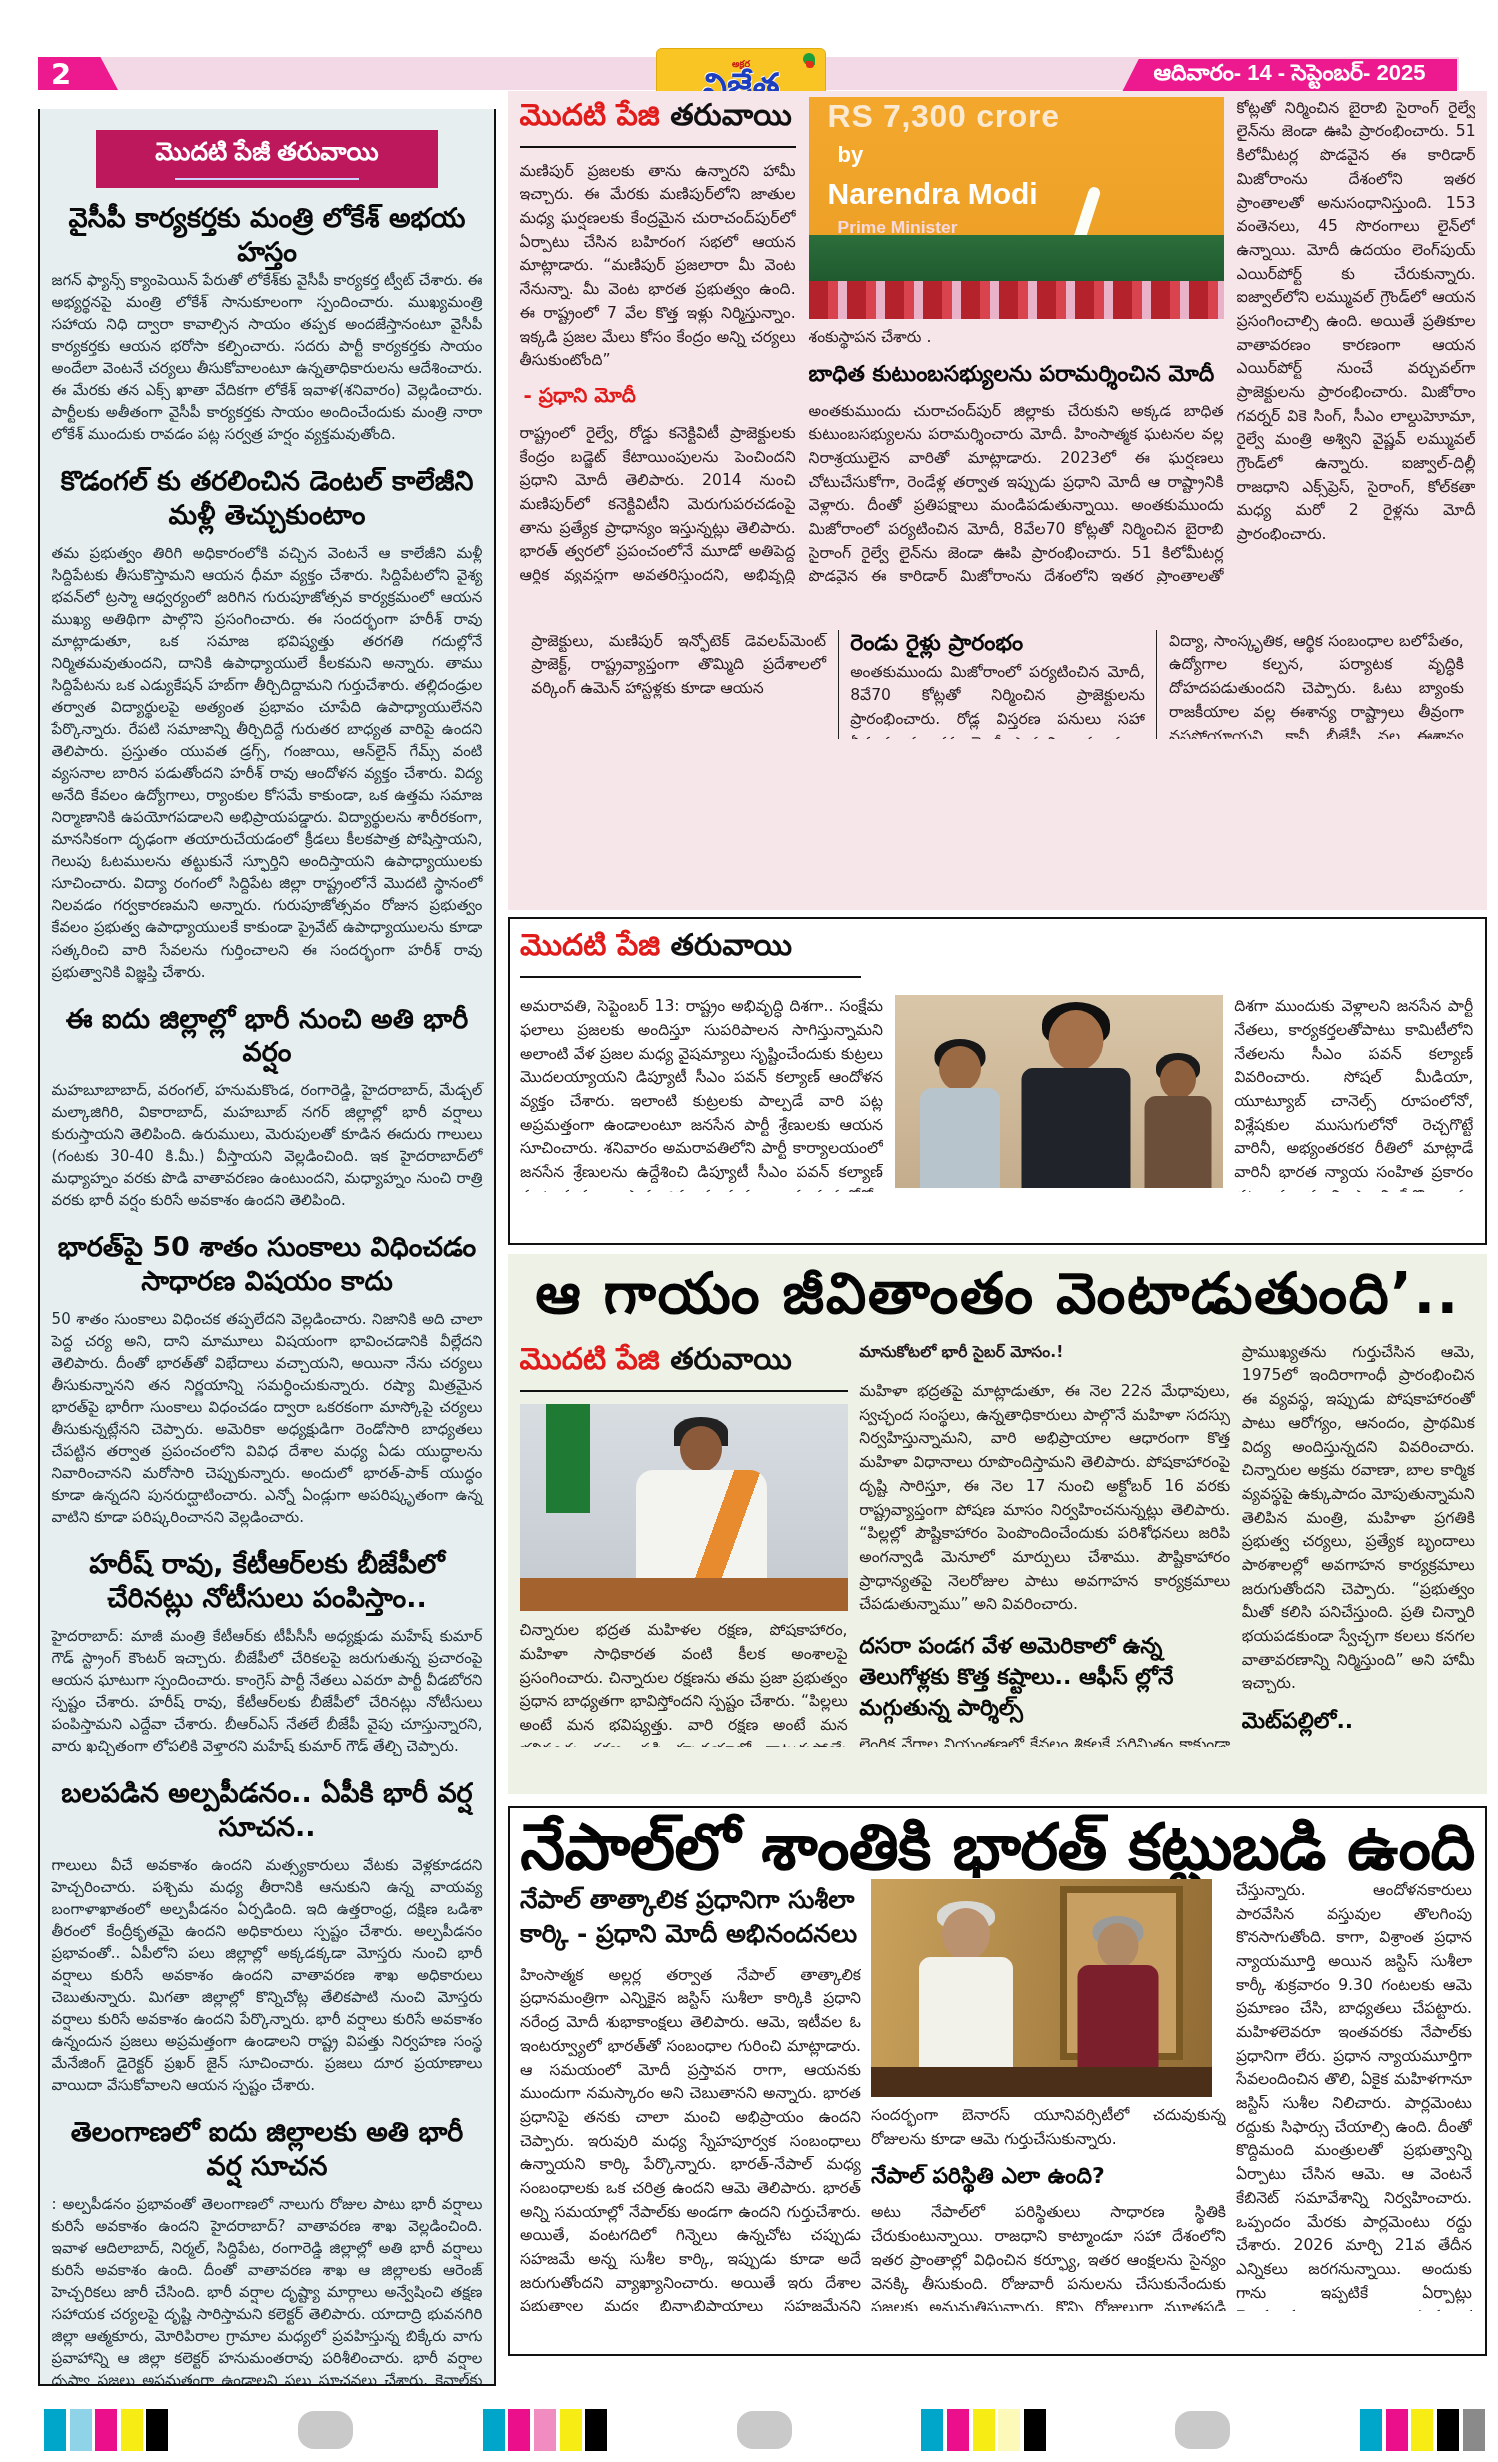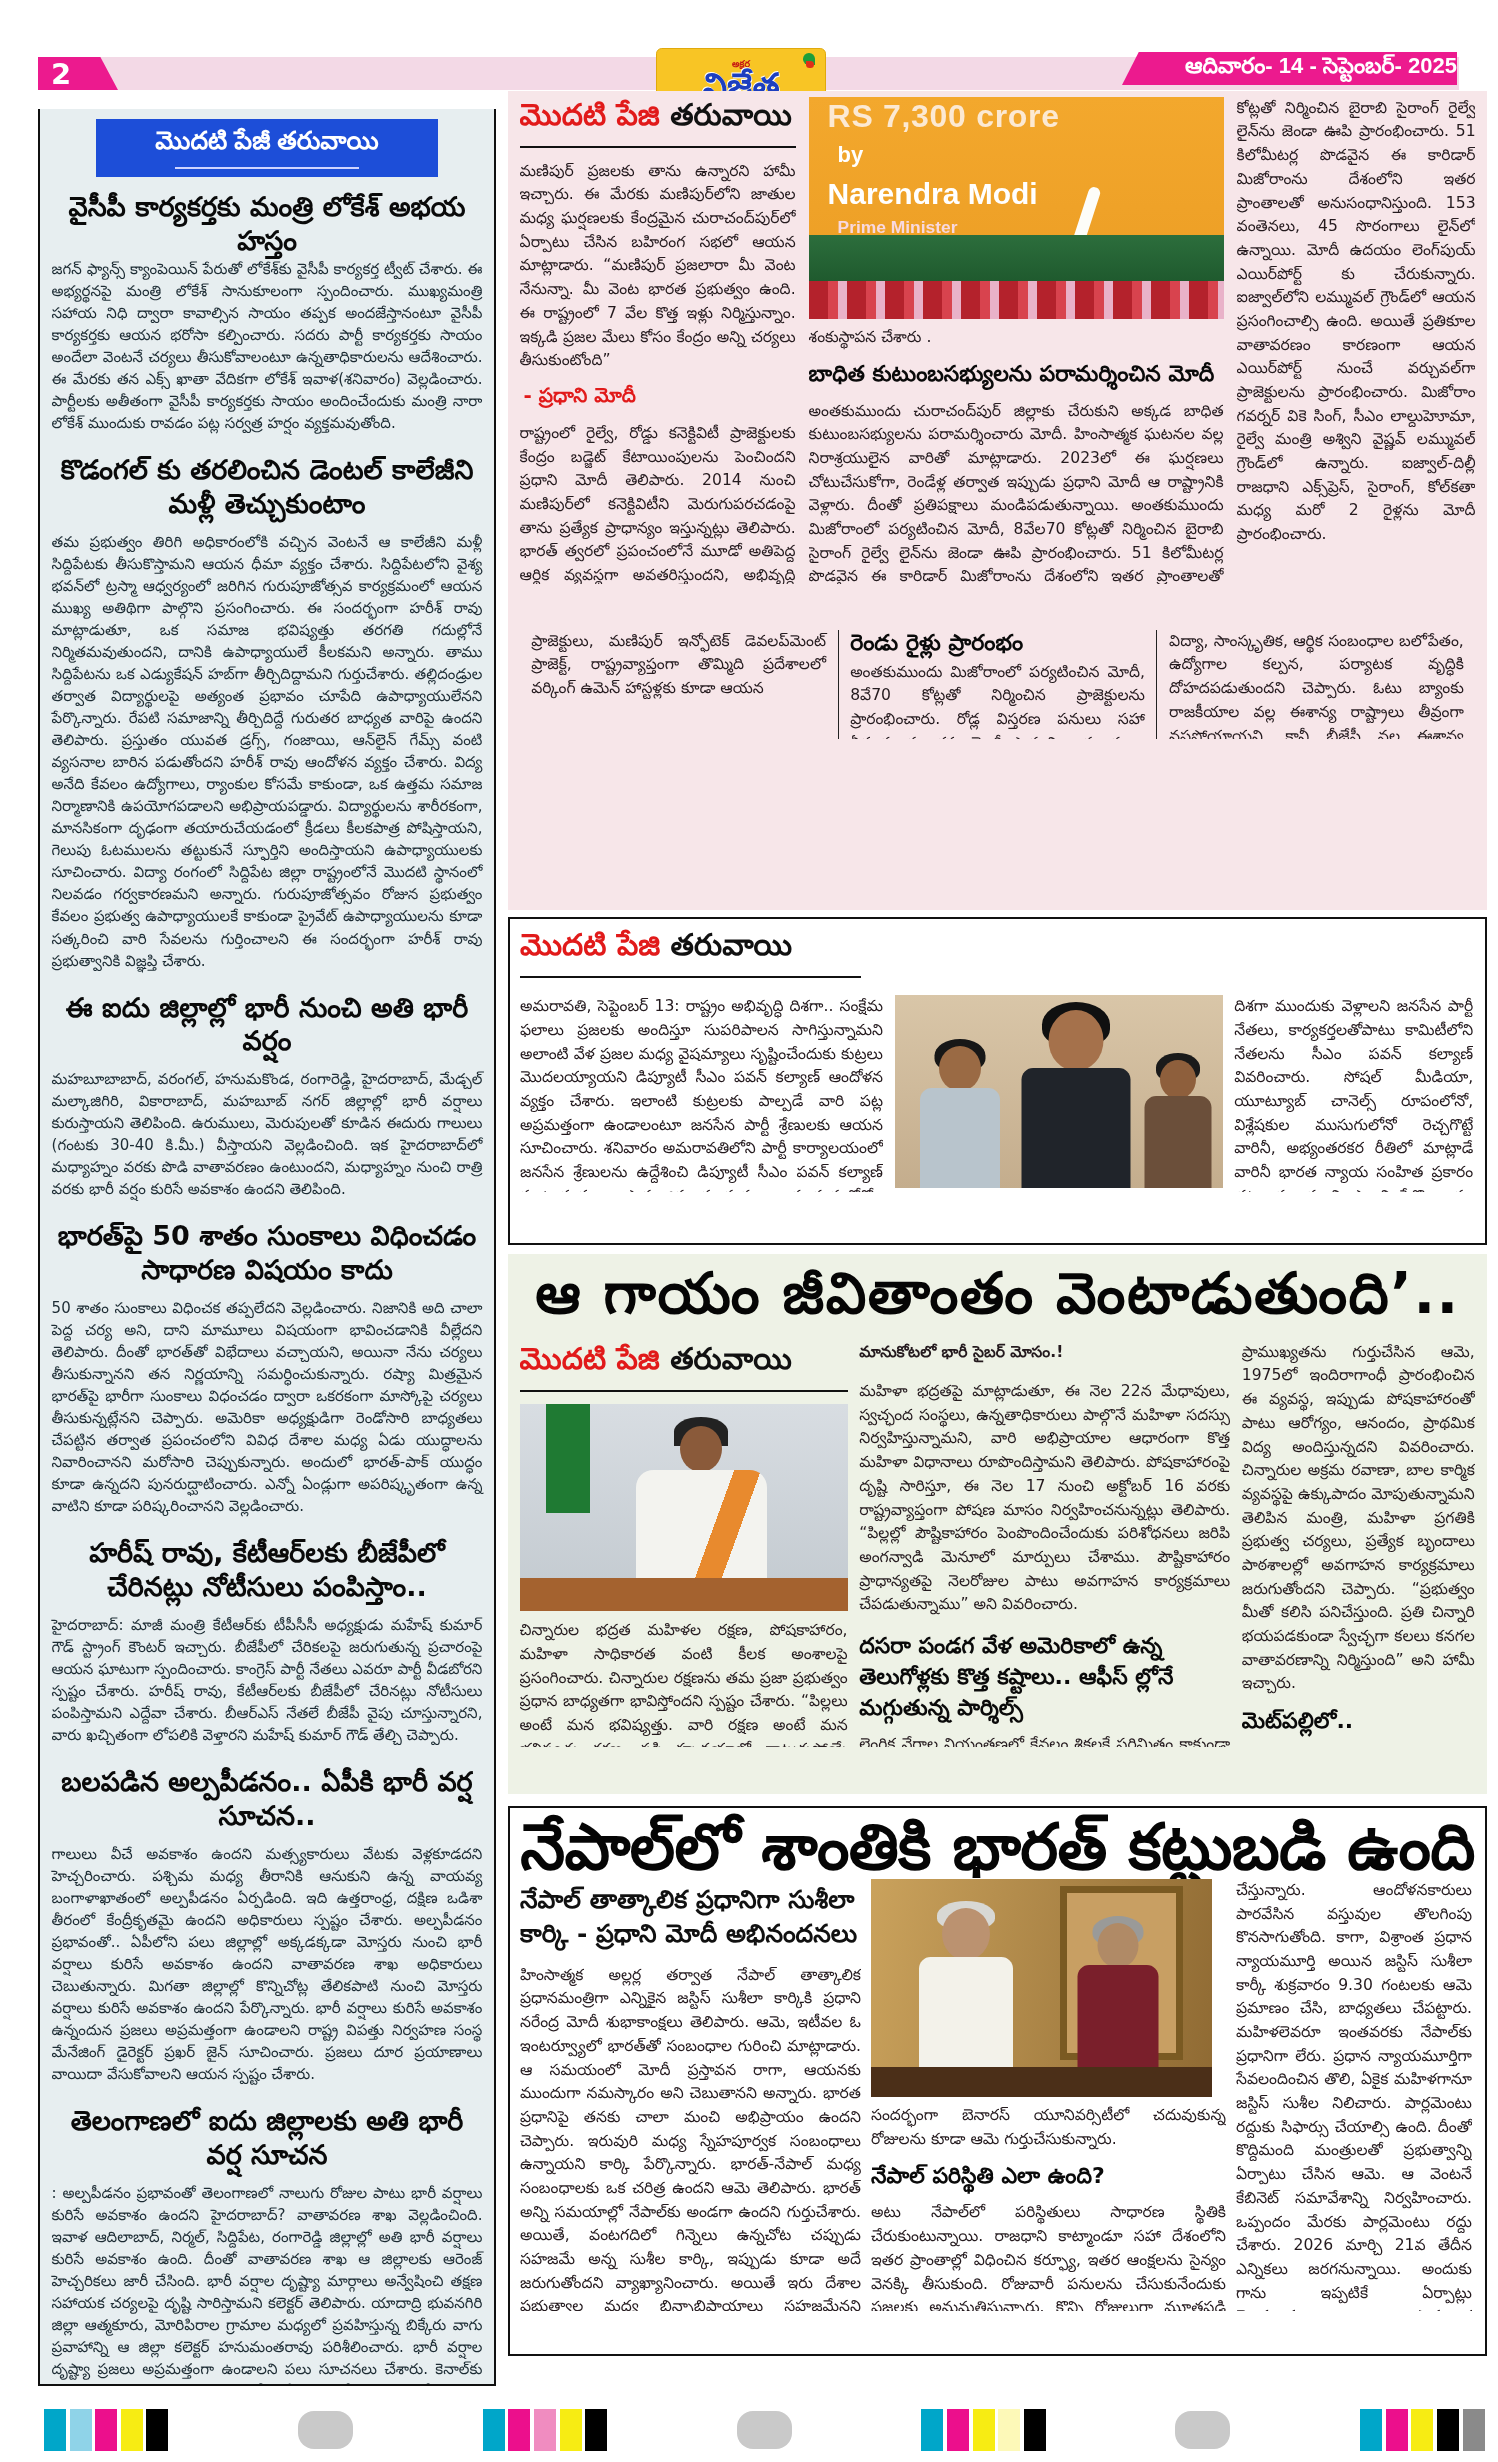--- a/index.html
+++ b/index.html
@@ -4,38 +4,38 @@
 <style>
   html,body{margin:0;padding:0;background:#ffffff;}
   .page{position:relative;width:1499px;height:2462px;background:#ffffff;overflow:hidden;
         font-family:"Liberation Sans",sans-serif;color:#111;}
   
   .hdr-band{position:absolute;top:57px;left:38px;right:40px;height:33px;background:#f3d9e6;}
   .pagenum-box{position:absolute;top:57px;left:38px;width:80px;height:33px;background:#ec1a8e;
         clip-path:polygon(0 0,78% 0,100% 100%,0 100%);display:flex;align-items:center;}
   .pagenum-box span{color:#fff;font-size:29px;font-weight:bold;padding-left:13px;
         font-family:"DejaVu Sans",sans-serif;}
-  .date-box{position:absolute;top:52px;left:1122px;width:335px;height:33px;background:#ec1a8e;
-        clip-path:polygon(5% 0,100% 0,100% 100%,0 100%);display:flex;align-items:center;justify-content:flex-end;}
+  .date-box{position:absolute;top:59px;left:1122px;width:335px;height:33px;background:#ec1a8e;
+        clip-path:polygon(5% 0,100% 0,100% 100%,0 100%);display:flex;align-items:center;justify-content:center;}
   .date-box span{color:#fff;font-size:22px;font-weight:bold;}
   .logo{position:absolute;top:48px;left:656px;width:168px;height:64px;background:#f8c525;
         border-radius:5.8px;border:1.5px solid #e0a90c;display:flex;flex-direction:column;
         align-items:center;justify-content:center;overflow:hidden;}
   .logo .kick{color:#c41414;font-size:9.4px;font-weight:bold;line-height:1;}
   .logo .ttl{color:#1d3fbf;font-size:35px;font-weight:900;line-height:1;
         text-shadow:0.7px 0.7px 0 #fff,-0.7px -0.7px 0 #fff;}
   .logo .bird{position:absolute;top:4.4px;right:10px;width:11.6px;height:11.6px;background:#1e9e3a;
         border-radius:50% 50% 0 50%;}
   .logo .bird:after{content:"";position:absolute;left:2.9px;top:7.3px;width:7.3px;height:7.3px;
         background:#e03018;border-radius:0 50% 50% 50%;}
   
   .left-col{position:absolute;top:109px;left:38px;width:458px;height:2277px;background:#e7eef0;
         border-left:2.2px solid #101010;border-right:2.2px solid #101010;border-bottom:2.9px solid #101010;
         padding:10px 11.6px;box-sizing:border-box;overflow:hidden;}
-  .navy-box{width:334px;margin:0 auto 13px auto;background:#1d4ed8;color:#fff;text-align:center;
+  .navy-box{width:334px;margin:11px auto 13px auto;background:#be185d;color:#fff;text-align:center;
         padding:7.3px 4.4px 8.7px 4.4px;}
   .navy-box .t{font-size:25px;font-weight:bold;}
   .navy-box .u{width:55%;height:1.5px;background:#cfd4ff;margin:5.8px auto 0 auto;}
   .lh{font-size:27px;line-height:1.25;font-weight:900;color:#0a0a0a;text-align:center;
         margin:19px 0 10px 0;font-family:"DejaVu Sans",sans-serif;}
   .lb{font-size:15px;line-height:1.47;text-align:justify;margin:0 0 7.3px 0;
         font-family:"DejaVu Sans",sans-serif;color:#1c2b33;}
   
   .main{position:absolute;top:91px;left:508px;width:979px;}
   section{box-sizing:border-box;}

